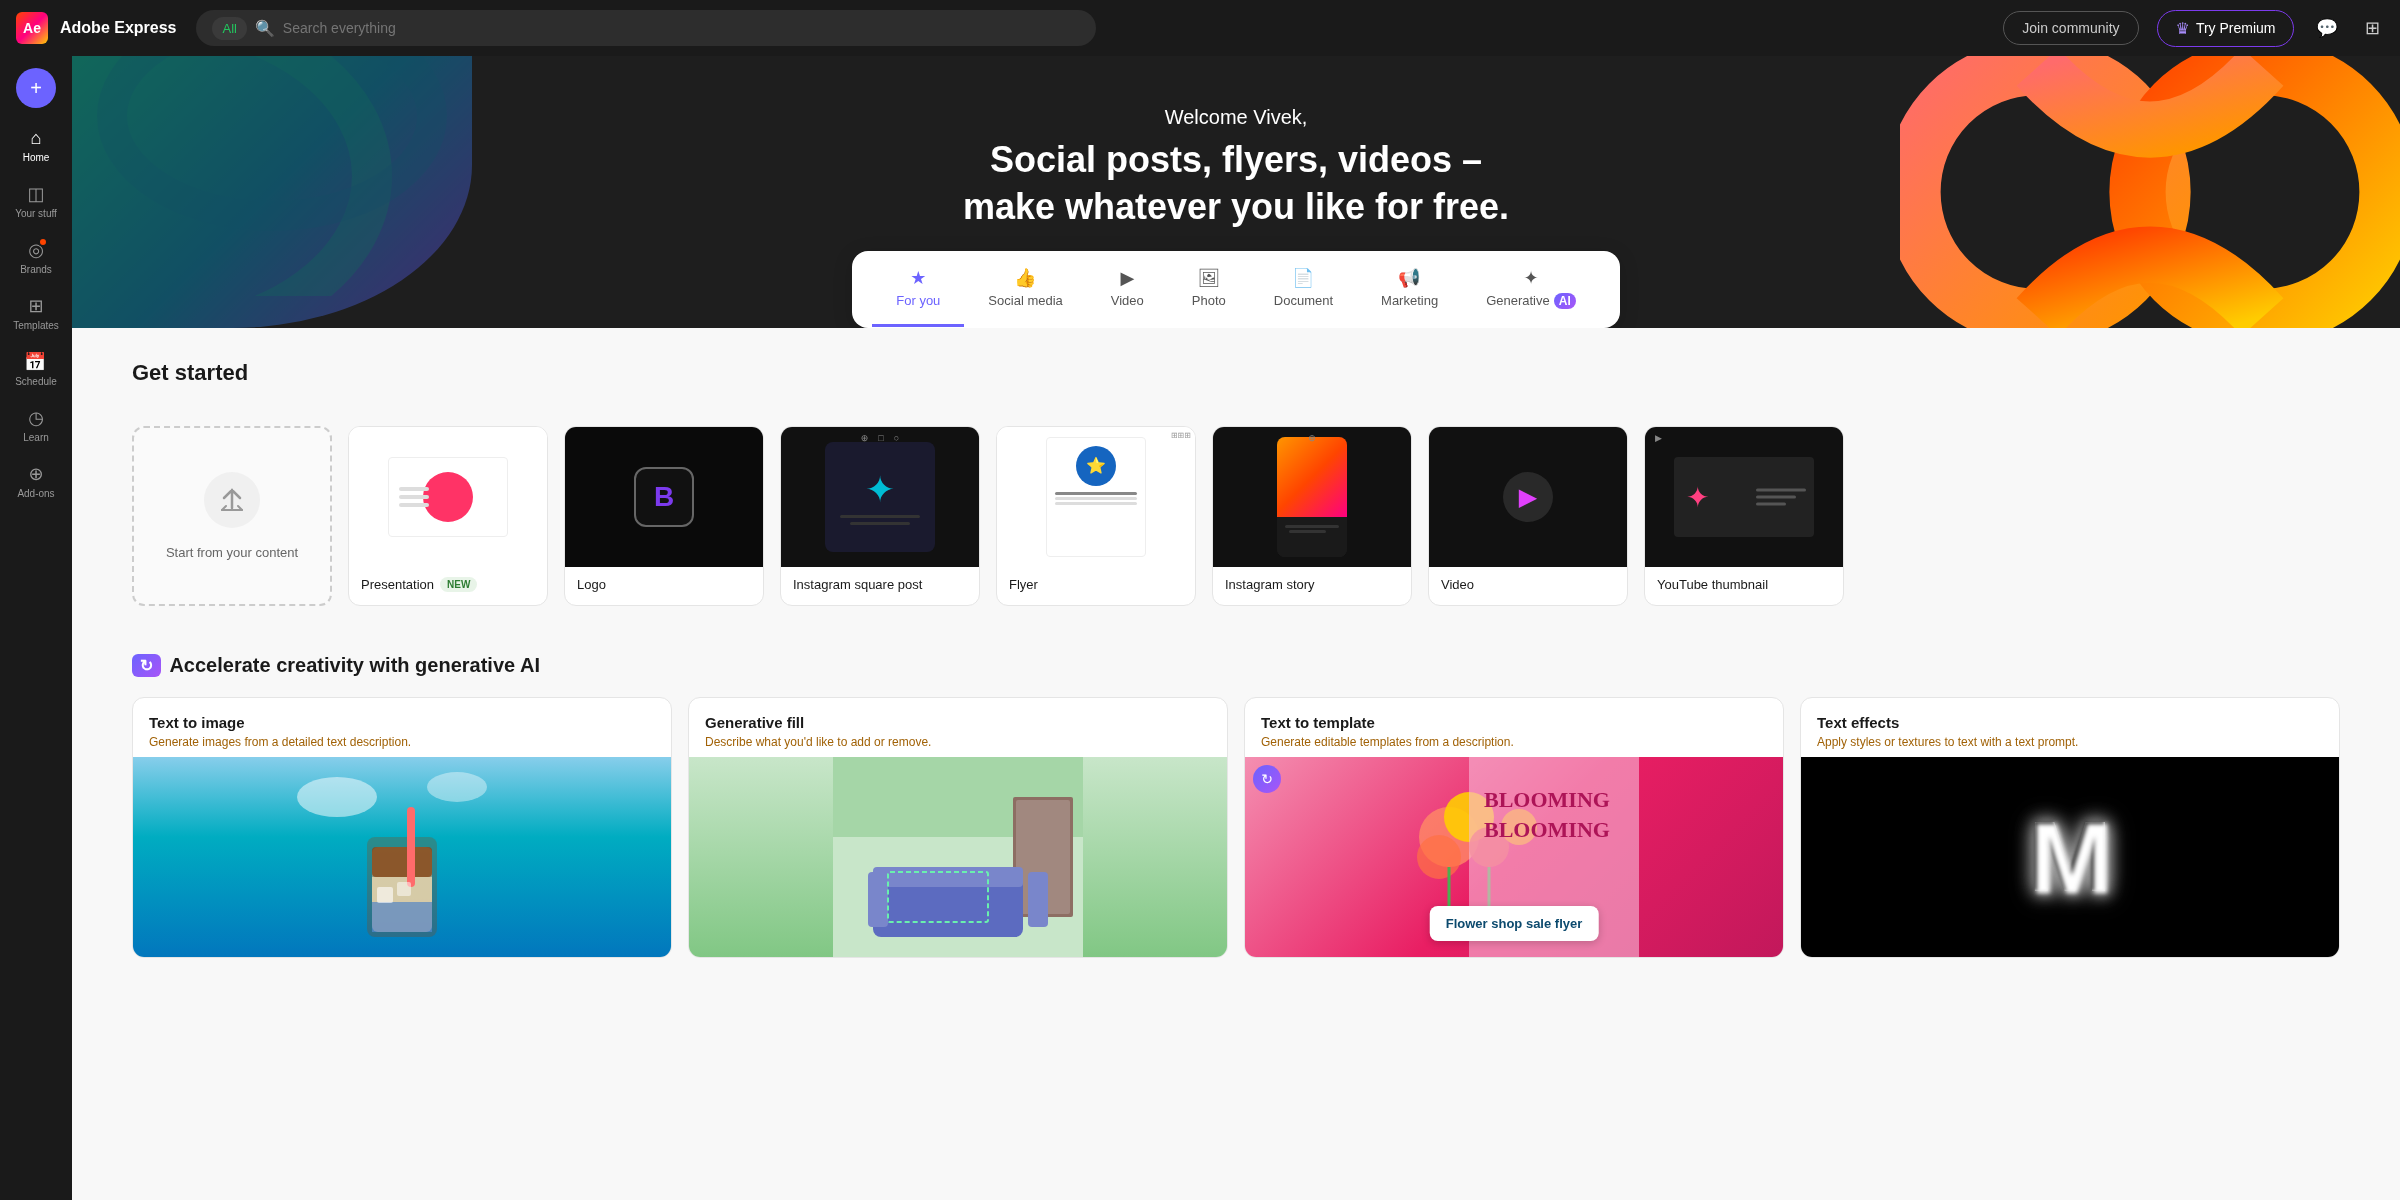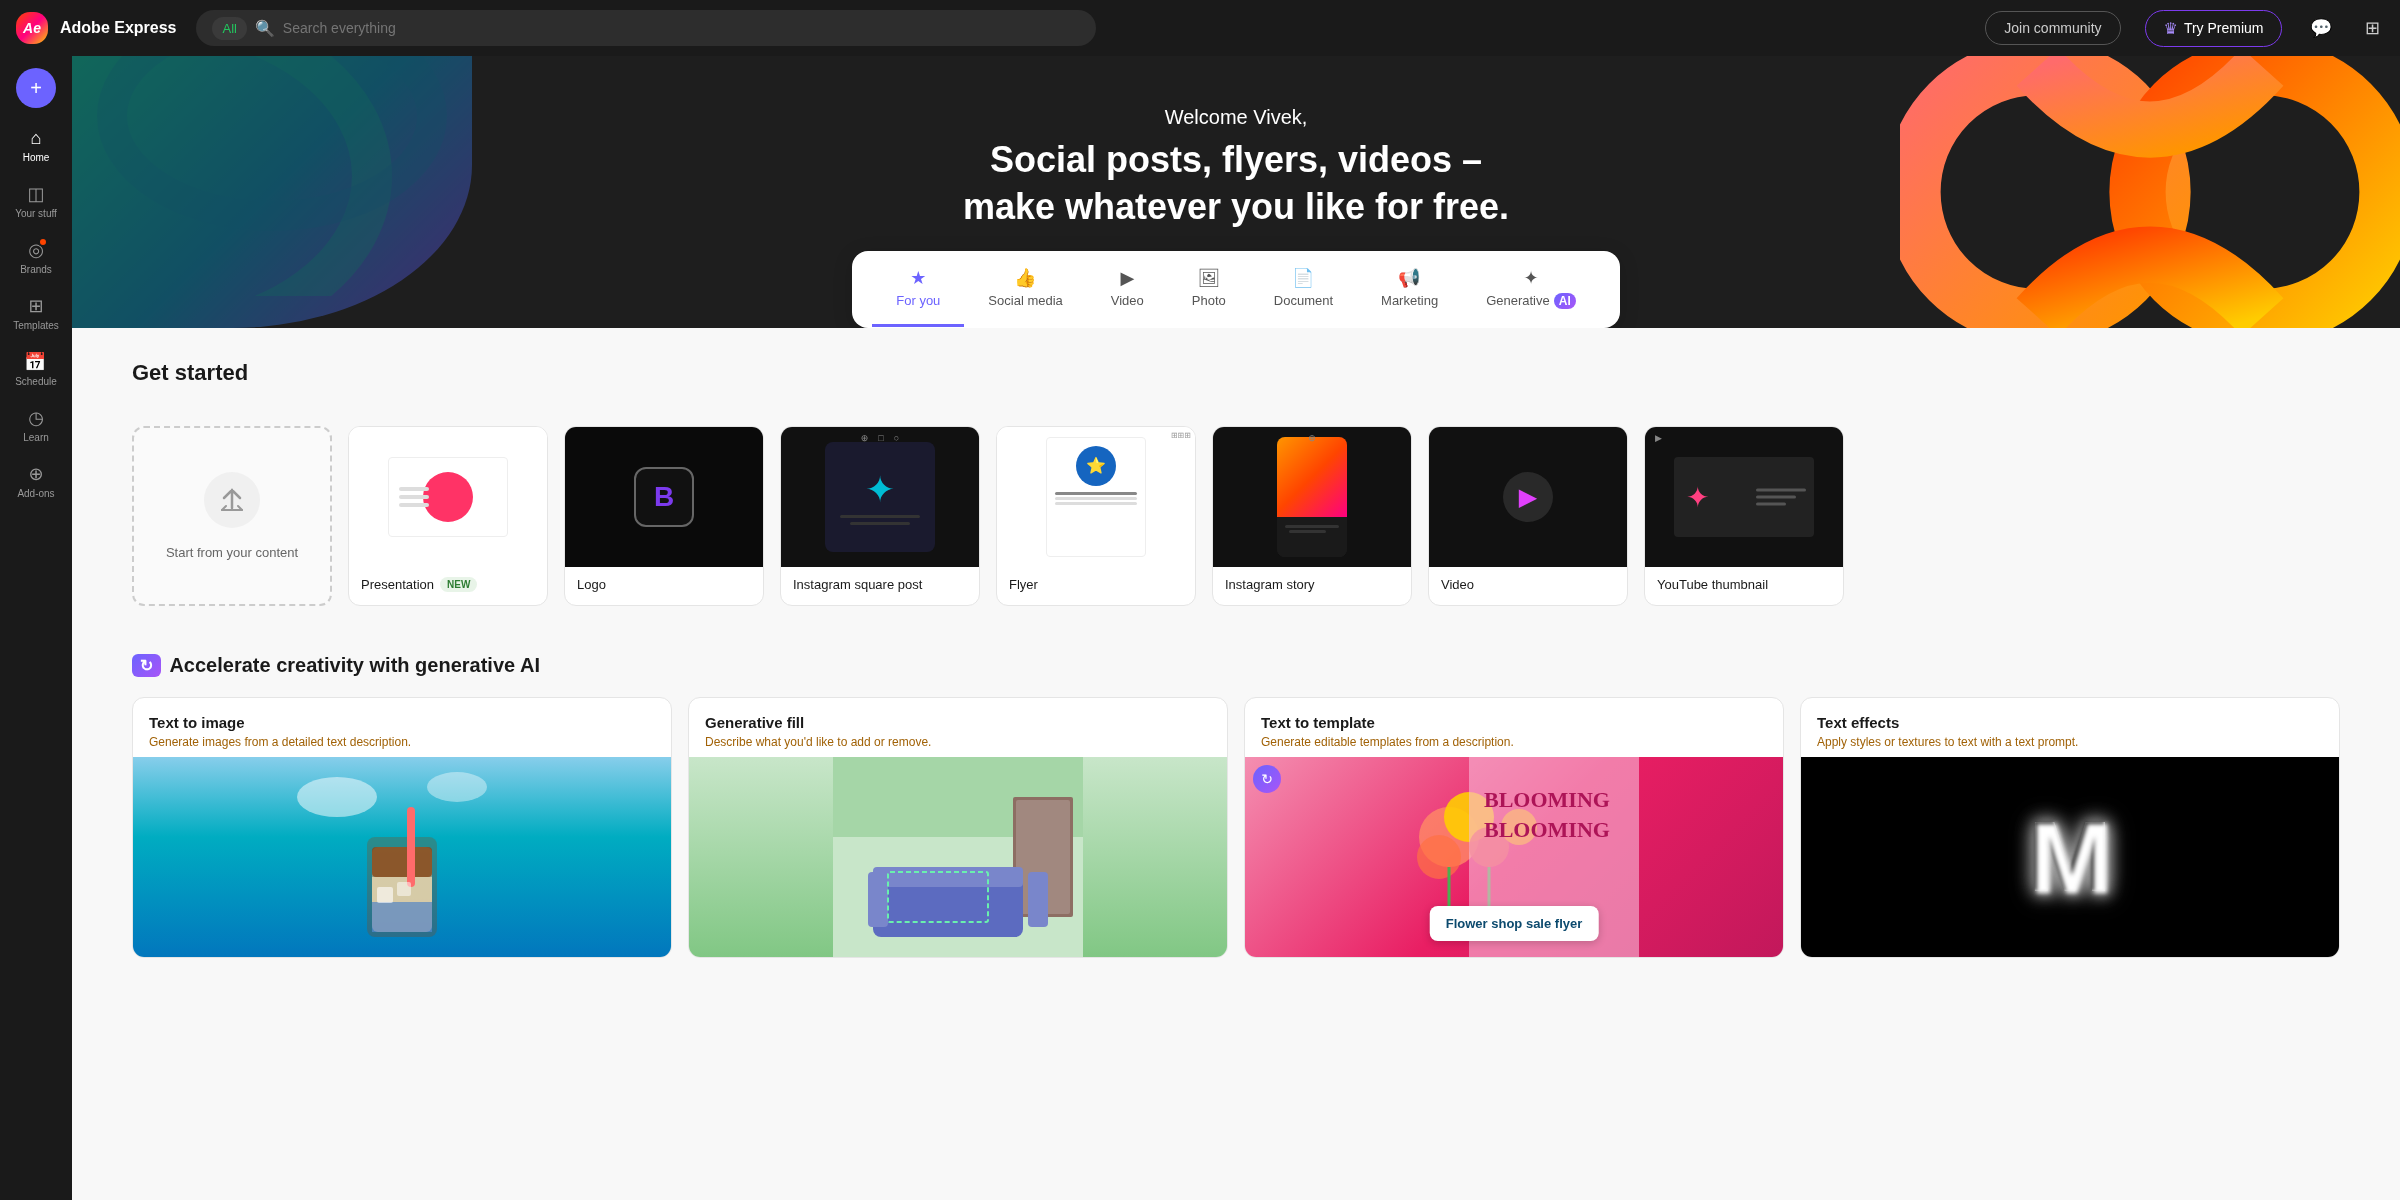--- a/index.html
+++ b/index.html
@@ -5,40 +5,40 @@
     * { margin: 0; padding: 0; box-sizing: border-box; }
     body { font-family: -apple-system, BlinkMacSystemFont, 'Segoe UI', sans-serif; background: #f5f5f5; width: 2400px; min-height: 1200px; overflow-x: hidden; }
 
     
     .topnav {
       position: fixed; top: 0; left: 0; right: 0; height: 56px;
       background: #1a1a1a; display: flex; align-items: center;
       padding: 0 16px; gap: 12px; z-index: 100;
     }
     .adobe-logo {
-      width: 32px; height: 32px; border-radius: 14px;
+      width: 32px; height: 32px; border-radius: 6px;
       background: linear-gradient(135deg, #ff4400 0%, #ff0080 50%, #ffcc00 100%);
       display: flex; align-items: center; justify-content: center;
-      font-weight: 900; font-size: 14px; color: white; flex-shrink: 0; font-style: italic;
+      font-weight: 900; font-size: 14px; color: white; flex-shrink: 0;
     }
     .app-name { color: #fff; font-size: 16px; font-weight: 600; margin-right: 8px; }
     .search-container {
       flex: 1; max-width: 900px; display: flex; align-items: center;
       background: #2d2d2d; border-radius: 20px; padding: 0 16px; height: 36px; gap: 8px;
     }
     .search-container input {
       background: none; border: none; outline: none; color: #ccc;
       font-size: 14px; flex: 1;
     }
     .search-filter {
       background: #3a3a3a; border: none; border-radius: 16px;
       color: #22c55e; font-size: 13px; padding: 4px 10px; cursor: pointer;
       display: flex; align-items: center; gap: 4px;
     }
-    .nav-actions { margin-left: auto; display: flex; align-items: center; gap: 24px; }
+    .nav-actions { margin-left: auto; display: flex; align-items: center; gap: 18px; }
     .join-community-btn {
       background: transparent; border: 1px solid #555; color: #ccc;
       border-radius: 20px; padding: 8px 18px; font-size: 14px; cursor: pointer;
     }
     .try-premium-btn {
       background: #1a1a1a; border: 1px solid #7c3aed; color: #fff;
       border-radius: 20px; padding: 8px 18px; font-size: 14px; cursor: pointer;
       display: flex; align-items: center; gap: 6px;
     }
     .premium-icon { color: #a78bfa; font-size: 16px; }

